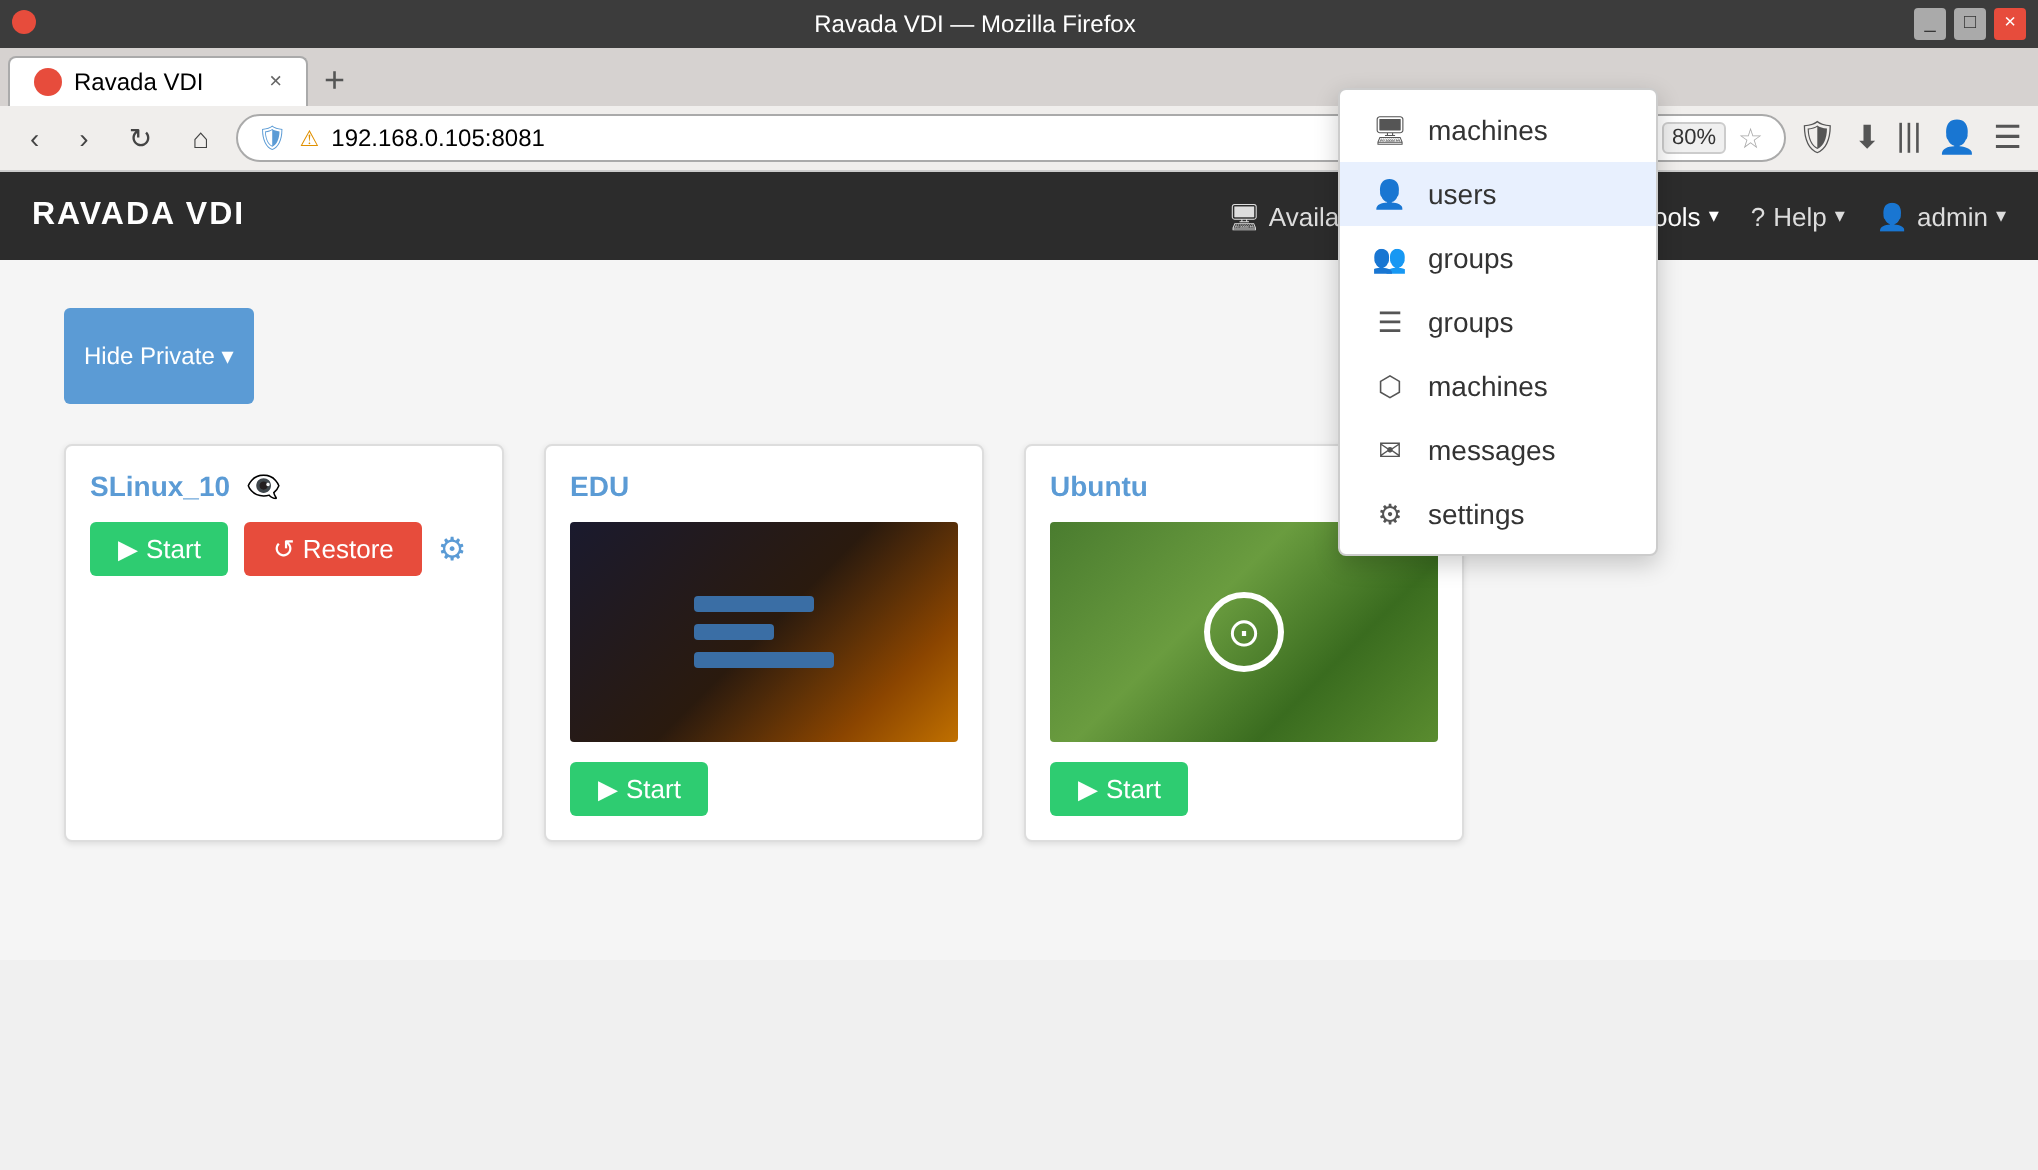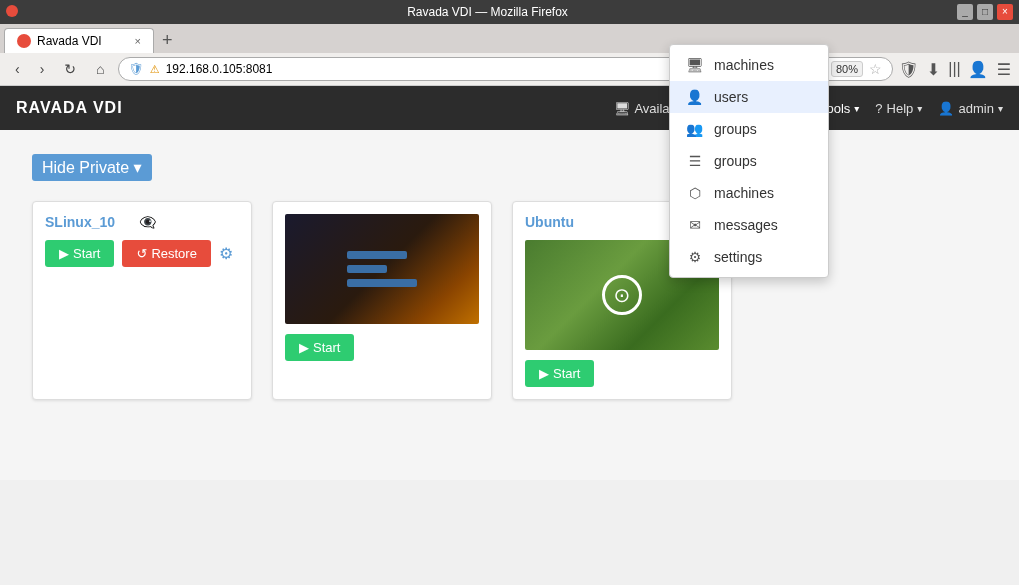--- a/index.html
+++ b/index.html
@@ -31,26 +31,26 @@
 
     
     .app-bar { background: #2c2c2c; color: #fff; display: flex; align-items: center; justify-content: space-between; padding: 0 16px; height: 44px; }
     .app-title { font-size: 16px; font-weight: bold; letter-spacing: 1px; }
     .app-nav { display: flex; align-items: center; gap: 16px; font-size: 13px; }
     .app-nav a { color: #ddd; text-decoration: none; display: flex; align-items: center; gap: 4px; cursor: pointer; }
 
     
     .main-content { background: #f5f5f5; padding: 24px 32px; min-height: 350px; position: relative; }
     .page-title { font-size: 26px; font-weight: 300; color: #333; margin-bottom: 12px; }
-    .hide-private-btn { background: #5b9bd5; color: #fff; border: none; border-radius: 3px; padding: 4px 10px; font-size: 16px; cursor: pointer; margin-bottom: 20px; display: flex; align-items: center; gap: 4px; }
+    .hide-private-btn { background: #5b9bd5; color: #fff; border: none; border-radius: 3px; padding: 17px 10px; font-size: 12px; cursor: pointer; margin-bottom: 20px; display: flex; align-items: center; gap: 4px; }
 
     
     .vm-grid { display: flex; gap: 20px; }
     .vm-card { background: #fff; border: 1px solid #ddd; border-radius: 4px; width: 220px; padding: 12px; box-shadow: 0 1px 3px rgba(0,0,0,0.1); }
-    .vm-card-header { display: flex; align-items: center; gap: 24px; margin-bottom: 10px; }
+    .vm-card-header { display: flex; align-items: center; gap: 8px; margin-bottom: 10px; }
     .vm-card-title { color: #5b9bd5; font-size: 14px; font-weight: bold; text-decoration: none; cursor: pointer; }
     .vm-thumb { width: 100%; height: 110px; border-radius: 2px; overflow: hidden; margin-bottom: 10px; }
     .vm-thumb-slinux { background: linear-gradient(135deg, #f5c842 0%, #e8a020 30%, #3daee9 60%, #ffffff 80%); height: 100%; position: relative; display: flex; align-items: center; justify-content: center; }
     .vm-thumb-edu { background: linear-gradient(135deg, #1a1a2e 0%, #2a1a0e 50%, #8b4500 80%, #c07000 100%); height: 100%; display: flex; align-items: center; justify-content: center; }
     .vm-thumb-ubuntu { background: linear-gradient(135deg, #4a7c2f 0%, #6a9c3f 40%, #3a6c1f 70%, #5a8c2f 100%); height: 100%; display: flex; align-items: center; justify-content: center; }
     .vm-card-actions { display: flex; align-items: center; gap: 8px; }
     .btn-start { background: #2ecc71; color: #fff; border: none; border-radius: 3px; padding: 6px 14px; font-size: 13px; cursor: pointer; display: flex; align-items: center; gap: 4px; }
     .btn-restore { background: #e74c3c; color: #fff; border: none; border-radius: 3px; padding: 6px 14px; font-size: 13px; cursor: pointer; display: flex; align-items: center; gap: 4px; }
     .btn-settings { color: #5b9bd5; font-size: 16px; cursor: pointer; background: none; border: none; }
     .dropdown-menu { position: absolute; top: 44px; right: 190px; background: #fff; border: 1px solid #ccc; border-radius: 4px; box-shadow: 0 4px 12px rgba(0,0,0,0.2); z-index: 100; min-width: 160px; padding: 4px 0; }
@@ -187,20 +187,23 @@
         </button>
         <button class="btn-restore">
           <span>↺</span>
           <span>Restore</span>
         </button>
         <button class="btn-settings">⚙</button>
       </div>
     </div>
 
     <div class="vm-card">
+      <div class="vm-card-header">
+        <span class="vm-card-title">EDU</span>
+      </div>
       <div class="vm-thumb">
         <div class="vm-thumb-edu">
           <div class="edu-lines">
             <div class="edu-line" style="width:60px;"></div>
             <div class="edu-line" style="width:40px;"></div>
             <div class="edu-line" style="width:70px;"></div>
           </div>
         </div>
       </div>
       <div class="vm-card-actions">

